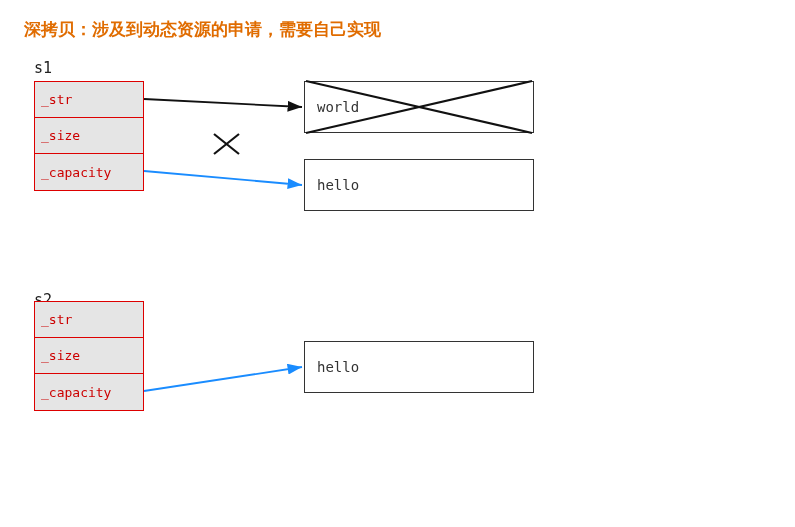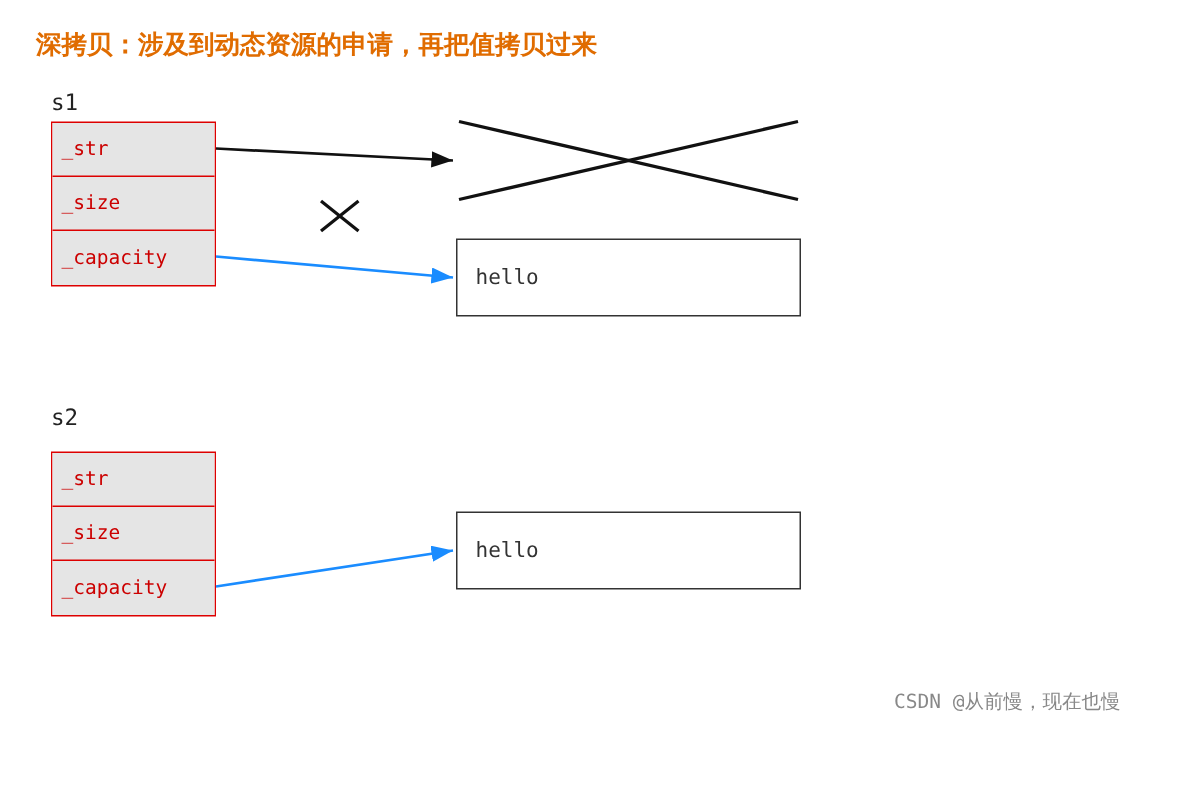--- a/index.html
+++ b/index.html
@@ -94,21 +94,21 @@
       align-items: center;
       padding-left: 12px;
       font-size: 14px;
       font-family: monospace;
       color: #333;
     }
 
     
     .label-s2 {
       position: absolute;
-      top: 210px;
+      top: 232px;
       left: 10px;
       font-size: 15px;
       color: #222;
     }
 
     .struct-box-s2 {
       position: absolute;
       top: 242px;
       left: 10px;
       width: 110px;
@@ -157,32 +157,35 @@
       left: 0;
       width: 100%;
       height: 100%;
       pointer-events: none;
     }
   </style>
 </head>
 <body>
 
 <div class="page">
-  <div class="title">深拷贝：涉及到动态资源的申请，再把值拷贝过来</div>
+  <div class="title">深拷贝：涉及到动态资源的申请，需要自己实现</div>
 
   <div class="diagram-area">
 
     <div class="label-s1">s1</div>
 
     <div class="struct-box-s1">
       <div class="struct-cell">_str</div>
       <div class="struct-cell">_size</div>
       <div class="struct-cell">_capacity</div>
     </div>
 
+    <div class="world-box">
+      <span>world</span>
+    </div>
 
     <div class="hello-box-s1">
       <span>hello</span>
     </div>
 
     <div class="label-s2">s2</div>
 
     <div class="struct-box-s2">
       <div class="struct-cell">_str</div>
       <div class="struct-cell">_size</div>
@@ -210,16 +213,15 @@
       <line x1="508" y1="22" x2="282" y2="74" stroke="#111" stroke-width="2.2"></line>
 
       <line x1="190" y1="75" x2="215" y2="95" stroke="#111" stroke-width="2.2"></line>
       <line x1="215" y1="75" x2="190" y2="95" stroke="#111" stroke-width="2.2"></line>
 
       <line x1="120" y1="112" x2="278" y2="126" stroke="#1a8cff" stroke-width="1.8" marker-end="url(#arrowhead-blue)"></line>
 
       <line x1="120" y1="332" x2="278" y2="308" stroke="#1a8cff" stroke-width="1.8" marker-end="url(#arrowhead-blue)"></line>
     </svg>
 
-    <div class="watermark">CSDN @从前慢，现在也慢</div>
 
   </div>
 </div>
 
 </body></html>

